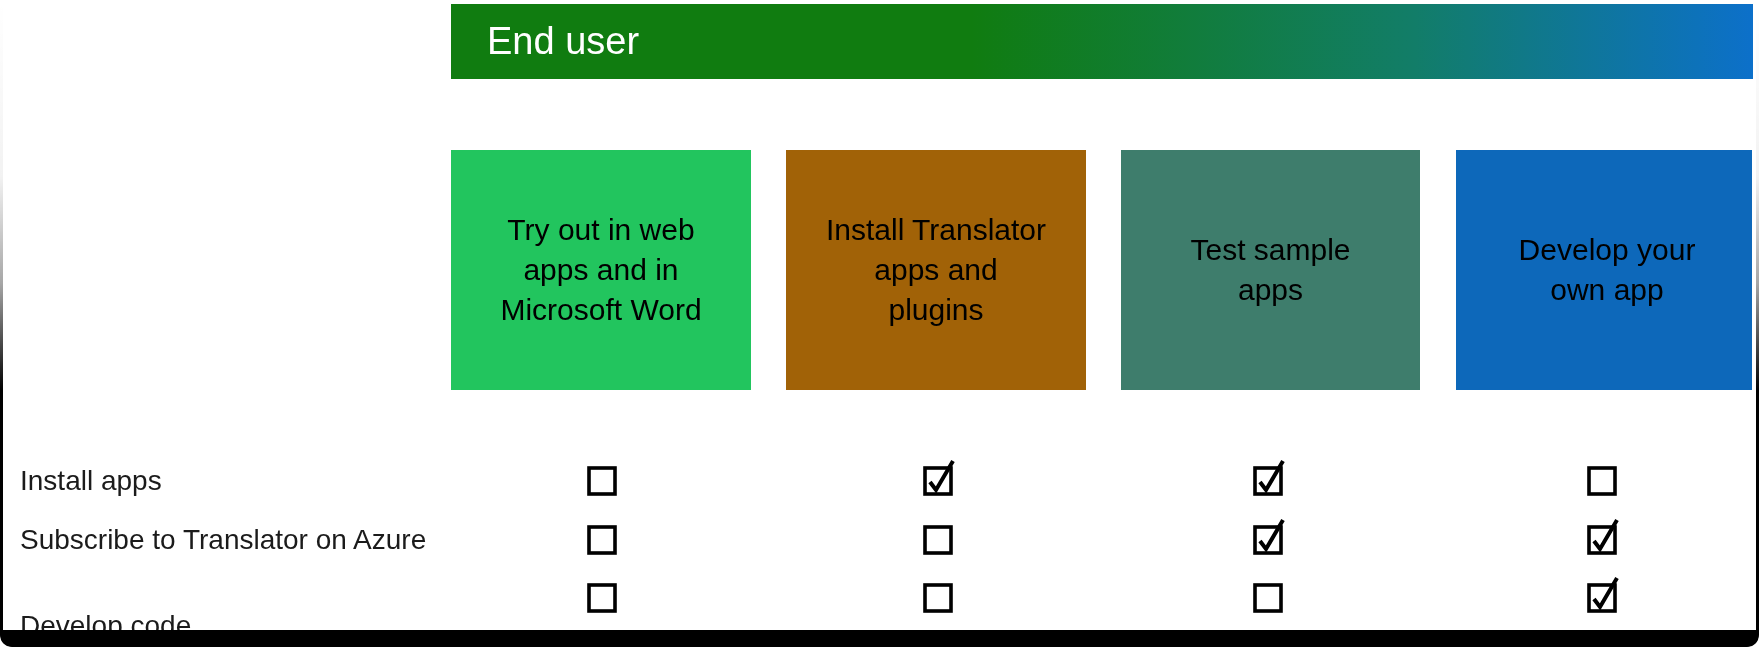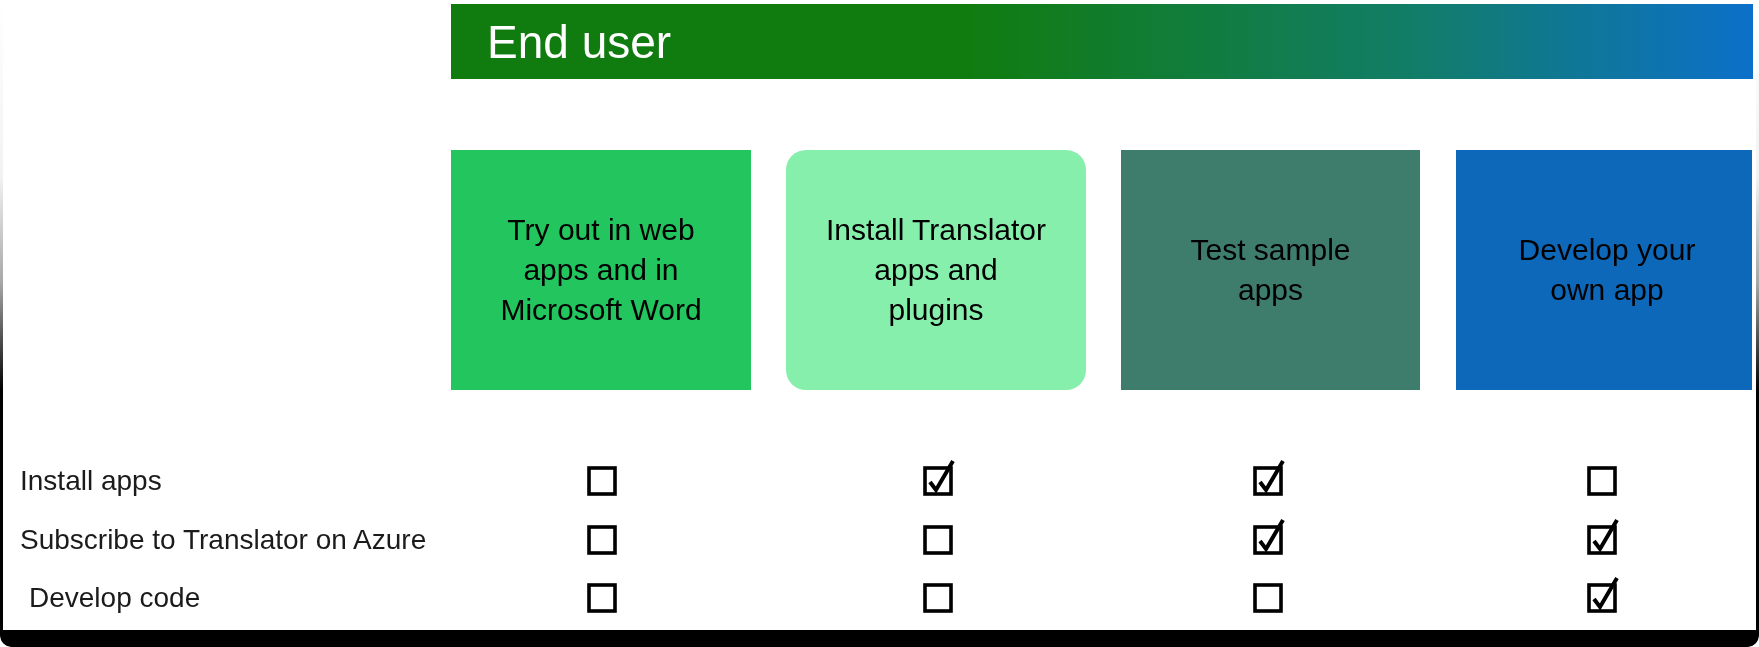--- a/index.html
+++ b/index.html
@@ -24,21 +24,21 @@
     top: 4px;
     width: 1302px;
     height: 75px;
     background: linear-gradient(90deg, #107C10 0%, #107C10 40%, #127D68 74%, #0C70CA 100%);
     display: flex;
     align-items: center;
     justify-content: space-between;
     padding: 0 36px;
     box-sizing: border-box;
     color: #ffffff;
-    font-size: 46px;
+    font-size: 38px;
     font-weight: 400;
   }
 
   
   .step-box {
     position: absolute;
     top: 150px;
     height: 240px;
     display: flex;
     align-items: center;
@@ -61,21 +61,21 @@
     position: absolute;
     left: 20px;
     height: 40px;
     line-height: 40px;
     font-size: 28px;
     color: #1b1b1b;
     white-space: nowrap;
   }
   .row-label.r0 { top: 461px; }
   .row-label.r1 { top: 520px; }
-  .row-label.r2 { top: 578px; margin-left: 9px; }
+  .row-label.r2 { top: 606px; }
 
   .check-cell {
     position: absolute;
     width: 36px;
     height: 44px;
   }
   .check-cell.c0 { left: 584px; }
   .check-cell.c1 { left: 920px; }
   .check-cell.c2 { left: 1250px; }
   .check-cell.c3 { left: 1584px; }
@@ -118,21 +118,21 @@
 
   <div class="spectrum-bar">
     <span>End user</span>
   </div>
 
   <div class="step-box b0" style="background: #22c55e;">
     <span>Try out in web
 apps and in
 Microsoft Word</span>
   </div>
-  <div class="step-box b1" style="background: #86efac; border-radius: 20px;">
+  <div class="step-box b1" style="background: #a16207;">
     <span>Install Translator
 apps and
 plugins</span>
   </div>
   <div class="step-box b2" style="background: rgb(62, 125, 108);">
     <span>Test sample
 apps</span>
   </div>
   <div class="step-box b3" style="background: rgb(13, 104, 186);">
     <span>Develop your

